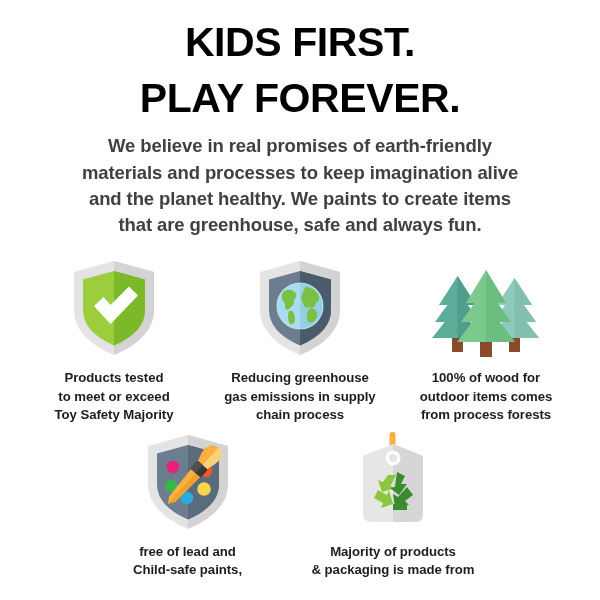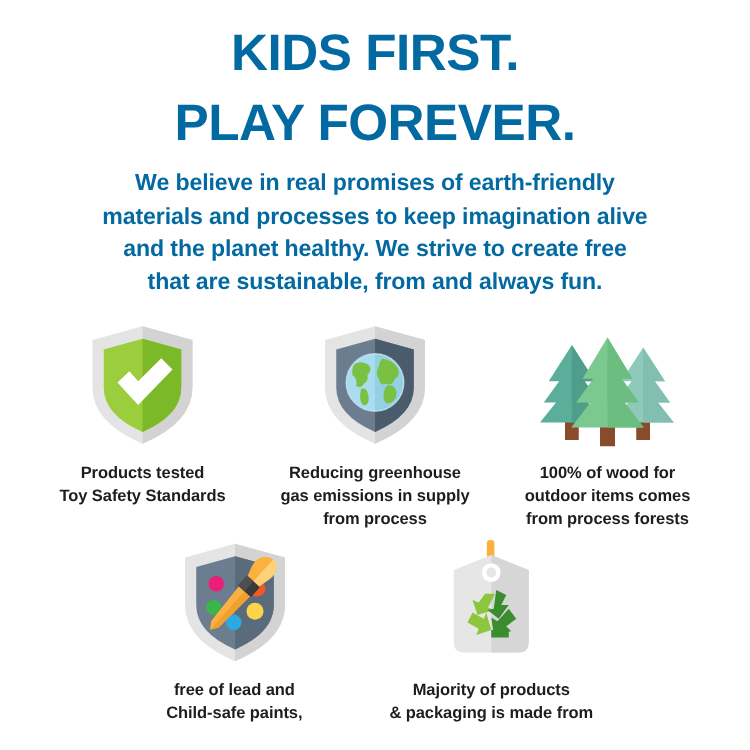--- a/index.html
+++ b/index.html
@@ -20,39 +20,39 @@
     width: 600px;
     height: 600px;
     position: relative;
     background: #ffffff;
     box-sizing: border-box;
   }
 
   
   .headline {
     text-align: center;
-    color: #0369a1;
+    color: #000000;
     font-weight: 700;
     font-size: 41px;
     line-height: 0.98;
     letter-spacing: -0.4px;
     padding-top: 22px;
     text-transform: uppercase;
     font-stretch: condensed;
   }
   .headline .l1 { display: block; }
   .headline .l2 { display: block; margin-top: 16px; }
 
   
   .intro {
     text-align: center;
     font-size: 18.5px;
     font-weight: 700;
     line-height: 1.42;
-    color: #0369a1;
+    color: #404040;
     margin: 15px auto 0 auto;
     width: 512px;
     letter-spacing: -0.1px;
   }
   .intro .pl { display: block; }
 
   
   .grid {
     margin-top: 18px;
   }
@@ -96,41 +96,42 @@
 <div class="page">
 
   <div class="headline">
     <span class="l1">KIDS FIRST.</span>
     <span class="l2">PLAY FOREVER.</span>
   </div>
 
   <div class="intro">
     <span class="pl">We believe in real promises of earth-friendly</span>
     <span class="pl">materials and processes to keep imagination alive</span>
-    <span class="pl">and the planet healthy. We strive to create free</span>
-    <span class="pl">that are sustainable, from and always fun.</span>
+    <span class="pl">and the planet healthy. We paints to create items</span>
+    <span class="pl">that are greenhouse, safe and always fun.</span>
   </div>
 
   <div class="grid">
 
     <div class="row row-1">
 
       <div class="cell">
         <div class="icon-box">
           <svg width="92" height="100" viewBox="0 0 92 100">
             <path d="M46 3 L86 14 L86 52 Q86 80 46 97 Q6 80 6 52 L6 14 Z" fill="#e4e4e4"></path>
             <path d="M46 3 L86 14 L86 52 Q86 80 46 97 L46 3 Z" fill="#d3d3d3"></path>
             <path d="M46 13 L77 21.5 L77 52 Q77 74 46 87.5 Q15 74 15 52 L15 21.5 Z" fill="#9ccd3c"></path>
             <path d="M46 13 L77 21.5 L77 52 Q77 74 46 87.5 L46 13 Z" fill="#7cb928"></path>
             <path d="M26 48 L35.5 39 L42.5 47 L61 28.5 L70 37.5 L42.5 66 Z" fill="#ffffff"></path>
           </svg>
         </div>
         <div class="caption">
           <span class="cl">Products tested</span>
-          <span class="cl">Toy Safety Standards</span>
+          <span class="cl">to meet or exceed</span>
+          <span class="cl">Toy Safety Majority</span>
         </div>
       </div>
 
       <div class="cell">
         <div class="icon-box">
           <svg width="92" height="100" viewBox="0 0 92 100">
             <path d="M46 3 L86 14 L86 52 Q86 80 46 97 Q6 80 6 52 L6 14 Z" fill="#e4e4e4"></path>
             <path d="M46 3 L86 14 L86 52 Q86 80 46 97 L46 3 Z" fill="#d3d3d3"></path>
             <path d="M46 13 L77 21.5 L77 52 Q77 74 46 87.5 Q15 74 15 52 L15 21.5 Z" fill="#6b7d8f"></path>
             <path d="M46 13 L77 21.5 L77 52 Q77 74 46 87.5 L46 13 Z" fill="#4a5b6b"></path>
@@ -141,21 +142,21 @@
               <path d="M35 53 q4 -1 5 3 q2 5 0 9 q-3 3 -5 -1 q-2 -5 0 -11 Z"></path>
               <path d="M52 29 q8 1 12 7 q3 6 -2 9 q-2 6 -7 4 q-5 2 -6 -4 q-3 -5 0 -10 q1 -5 3 -6 Z"></path>
               <path d="M56 50 q6 0 7 5 q1 6 -4 9 q-5 2 -6 -3 q-1 -7 3 -11 Z"></path>
             </g>
             <ellipse cx="46" cy="48" rx="23" ry="23" fill="none" stroke="#cfe9f5" stroke-width="1.2" opacity="0.7"></ellipse>
           </svg>
         </div>
         <div class="caption">
           <span class="cl">Reducing greenhouse</span>
           <span class="cl">gas emissions in supply</span>
-          <span class="cl">from process</span>
+          <span class="cl">chain process</span>
         </div>
       </div>
 
       <div class="cell">
         <div class="icon-box">
           <svg width="122" height="100" viewBox="0 0 122 100">
 
             <rect x="27" y="72" width="11" height="22" fill="#8a4b2a"></rect>
             <g fill="#5aae9a">
               <path d="M32.5 18 L51 47 L14 47 Z"></path>

